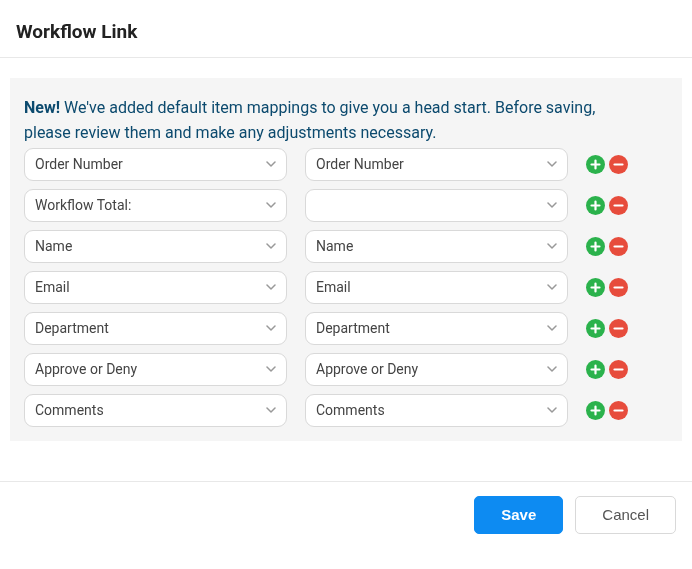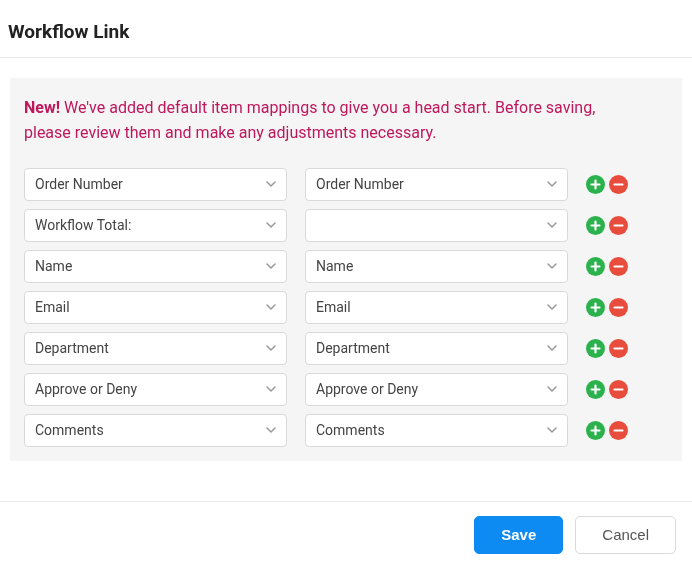--- a/index.html
+++ b/index.html
@@ -4,40 +4,40 @@
 <style>
 * { box-sizing: border-box; margin: 0; padding: 0; }
 body {
   font-family: -apple-system, BlinkMacSystemFont, "Segoe UI", Roboto, Arial, sans-serif;
   font-size: 14px;
   color: #333;
   background: #fff;
   width: 692px;
 }
 .header {
-  padding: 20px 16px 14px 8px;
+  padding: 20px 16px 14px 16px;
   border-bottom: 1px solid #e8e8e8;
 }
 .title {
   font-size: 19px;
   font-weight: 700;
   color: #222;
 }
 .content {
   padding: 20px 10px 10px 10px;
 }
 .panel {
   background: #f5f5f5;
   padding: 18px 14px 14px 14px;
 }
 .notice {
-  color: #be185d;
+  color: #0c4a6e;
   font-size: 16px;
   line-height: 1.55;
-  margin-bottom: 22px;
+  margin-bottom: 2px;
   max-width: 610px;
 }
 .notice strong { font-weight: 700; }
 .notice span { font-weight: 400; }
 .cols-header {
   display: flex;
   gap: 18px;
   margin-bottom: 6px;
 }
 .col-header {
@@ -52,21 +52,21 @@
   display: flex;
   align-items: center;
   gap: 18px;
 }
 .select {
   position: relative;
   width: 263px;
   height: 33px;
   background: #fff;
   border: 1px solid #d9d9d9;
-  border-radius: 4px;
+  border-radius: 9px;
   display: flex;
   align-items: center;
   padding: 0 28px 0 10px;
   cursor: pointer;
   color: #444;
   font-size: 14px;
 }
 .select .chev {
   position: absolute;
   right: 8px;

